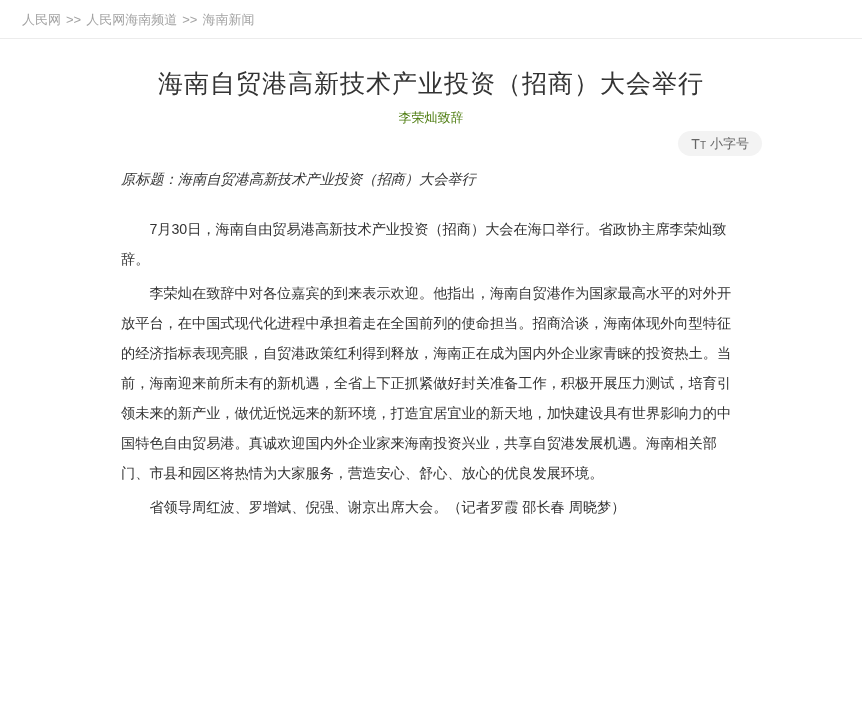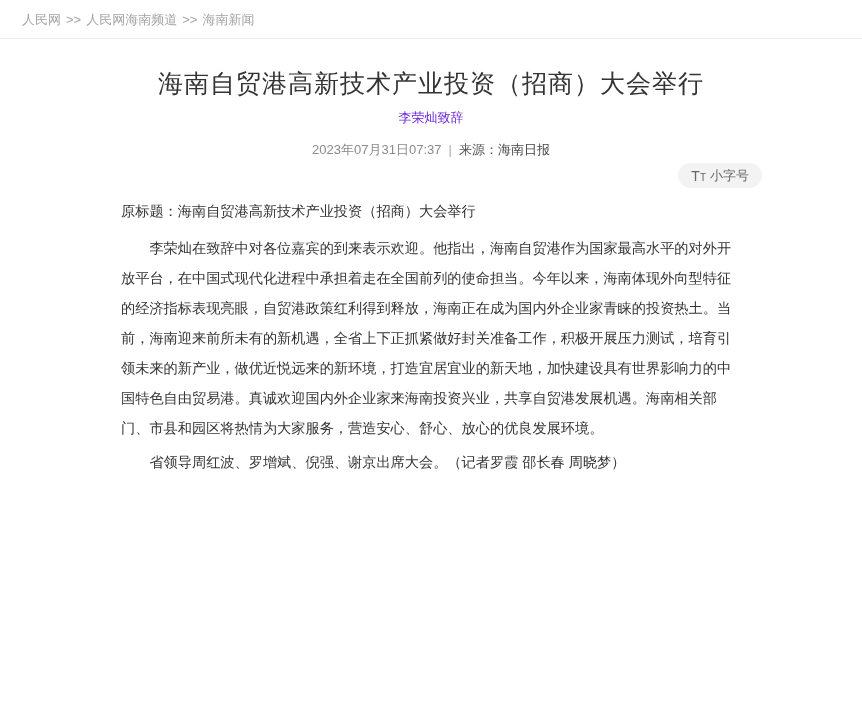--- a/index.html
+++ b/index.html
@@ -32,21 +32,21 @@
     font-size: 25px;
     font-weight: 500;
     letter-spacing: 1px;
     color: #333;
     margin: 26px 40px 0;
     line-height: 36px;
   }
   .sub-title {
     text-align: center;
     font-size: 13px;
-    color: #6d28d9;
+    color: #4d7c0f;
     margin-top: 9px;
     line-height: 16px;
   }
   .meta {
     text-align: center;
     font-size: 13px;
     margin-top: 15px;
     line-height: 17px;
     color: #8a8a8a;
   }
@@ -86,43 +86,41 @@
     width: 620px;
     margin: 7px auto 0;
     font-size: 14.2px;
     line-height: 30px;
     color: #333;
   }
   .article-body p {
     margin: 0 0 4px;
     text-indent: 2em;
   }
-  .article-body p.original-title { text-indent: 0; margin-bottom: 7px; }
+  .article-body p.original-title { text-indent: 0; margin-bottom: 20px; font-style: italic; }
 </style>
 </head>
 <body>
 
 <nav class="breadcrumb">
   <a class="crumb">人民网</a><span class="crumb-sep">&gt;&gt;</span><a class="crumb">人民网海南频道</a><span class="crumb-sep">&gt;&gt;</span><a class="crumb">海南新闻</a>
 </nav>
 
 <header>
   <h1 class="page-title">海南自贸港高新技术产业投资（招商）大会举行</h1>
   <div class="sub-title">李荣灿致辞</div>
-  <div class="meta">
-    <span>2023年07月31日07:37</span><span class="meta-sep">|</span><span class="source-wrap"><span>来源：</span><a class="source-link">海南日报</a></span>
-  </div>
   <div class="toolbar">
     <button class="font-size-btn">
       <span class="fs-icon">
           <span class="t-large">T</span>
           <span class="t-small">T</span>
         </span>
       <span>小字号</span>
     </button>
   </div>
 </header>
 
 <article class="article-body">
   <p class="original-title"><span>原标题：</span><span>海南自贸港高新技术产业投资（招商）大会举行</span></p>
-  <p>李荣灿在致辞中对各位嘉宾的到来表示欢迎。他指出，海南自贸港作为国家最高水平的对外开放平台，在中国式现代化进程中承担着走在全国前列的使命担当。今年以来，海南体现外向型特征的经济指标表现亮眼，自贸港政策红利得到释放，海南正在成为国内外企业家青睐的投资热土。当前，海南迎来前所未有的新机遇，全省上下正抓紧做好封关准备工作，积极开展压力测试，培育引领未来的新产业，做优近悦远来的新环境，打造宜居宜业的新天地，加快建设具有世界影响力的中国特色自由贸易港。真诚欢迎国内外企业家来海南投资兴业，共享自贸港发展机遇。海南相关部门、市县和园区将热情为大家服务，营造安心、舒心、放心的优良发展环境。</p>
+  <p>7月30日，海南自由贸易港高新技术产业投资（招商）大会在海口举行。省政协主席李荣灿致辞。</p>
+  <p>李荣灿在致辞中对各位嘉宾的到来表示欢迎。他指出，海南自贸港作为国家最高水平的对外开放平台，在中国式现代化进程中承担着走在全国前列的使命担当。招商洽谈，海南体现外向型特征的经济指标表现亮眼，自贸港政策红利得到释放，海南正在成为国内外企业家青睐的投资热土。当前，海南迎来前所未有的新机遇，全省上下正抓紧做好封关准备工作，积极开展压力测试，培育引领未来的新产业，做优近悦远来的新环境，打造宜居宜业的新天地，加快建设具有世界影响力的中国特色自由贸易港。真诚欢迎国内外企业家来海南投资兴业，共享自贸港发展机遇。海南相关部门、市县和园区将热情为大家服务，营造安心、舒心、放心的优良发展环境。</p>
   <p>省领导周红波、罗增斌、倪强、谢京出席大会。（记者罗霞 邵长春 周晓梦）</p>
 </article>
 
 </body></html>

